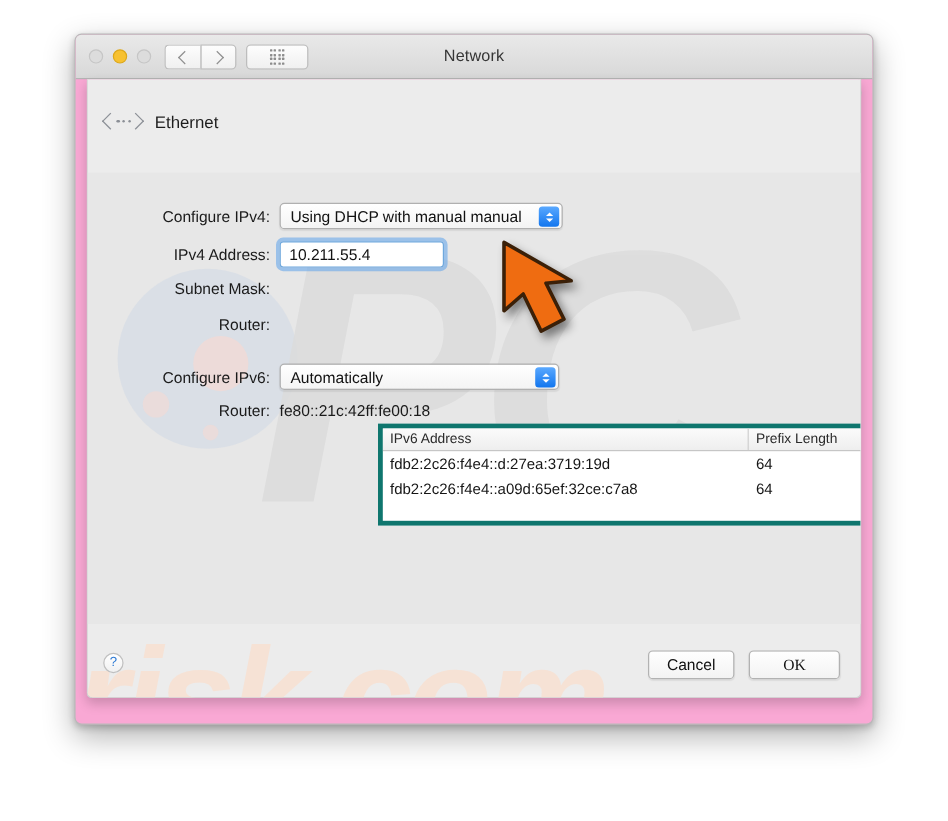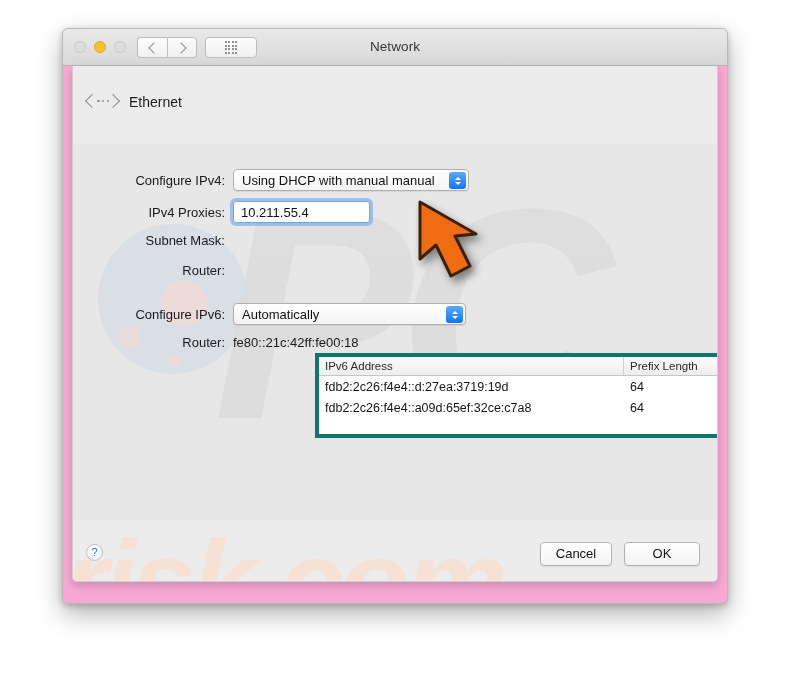--- a/index.html
+++ b/index.html
@@ -397,21 +397,21 @@
     border-radius: 4px;
     background: linear-gradient(to bottom,#ffffff,#f3f3f3);
     font-size: 13px;
     color: #111111;
     line-height: 22px;
     text-align: center;
     box-sizing: border-box;
     box-shadow: 0 1px 1px rgba(0,0,0,0.07);
   }
   #cancel-button { right: 105px; width: 72px; }
-  #ok-button     { right: 17px;  width: 76px; }
+  #ok-button     { right: 17px;  width: 76px; font-family: Liberation Serif, serif; }
 
   
   #cursor-arrow {
     position: absolute;
     left: 410px; top: 196px;
     width: 92px; height: 88px;
     pointer-events: none;
     filter: drop-shadow(4px 5px 4px rgba(0,0,0,0.45));
   }
 </style>
@@ -490,21 +490,21 @@
         <span class="popup" style="width:236px;">
           <span class="txt">Using DHCP with manual manual</span>
           <span class="arrows">
             <span class="a up"></span>
               <span class="a down"></span>
           </span>
         </span>
       </div>
 
       <div class="form-row" style="left:0px; top:57px;">
-        <span class="field-label">IPv4 Proxies:</span>
+        <span class="field-label">IPv4 Address:</span>
         <span class="text-input focused" style="width:137px;">10.211.55.4</span>
       </div>
 
       <div class="form-row" style="left:0px; top:89px;">
         <span class="field-label">Subnet Mask:</span>
         <span class="field-value"></span>
       </div>
 
       <div class="form-row" style="left:0px; top:119px;">
         <span class="field-label">Router:</span>

